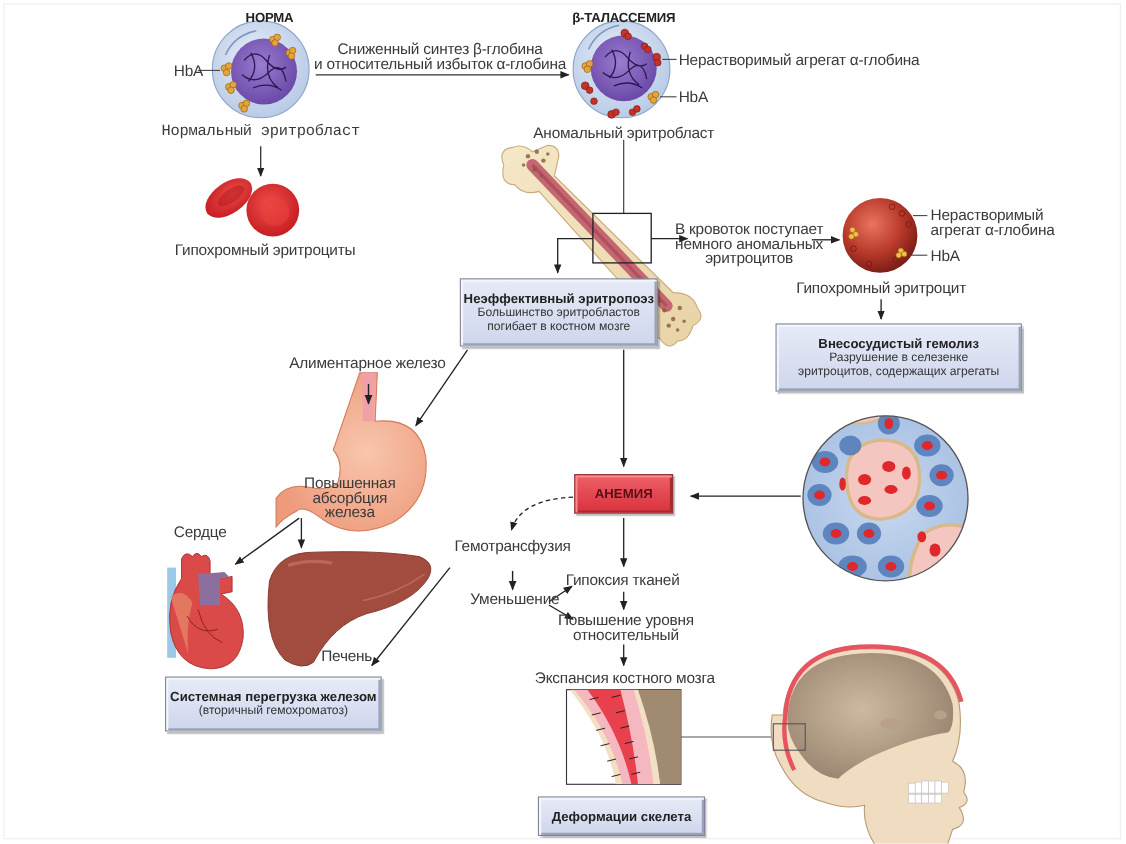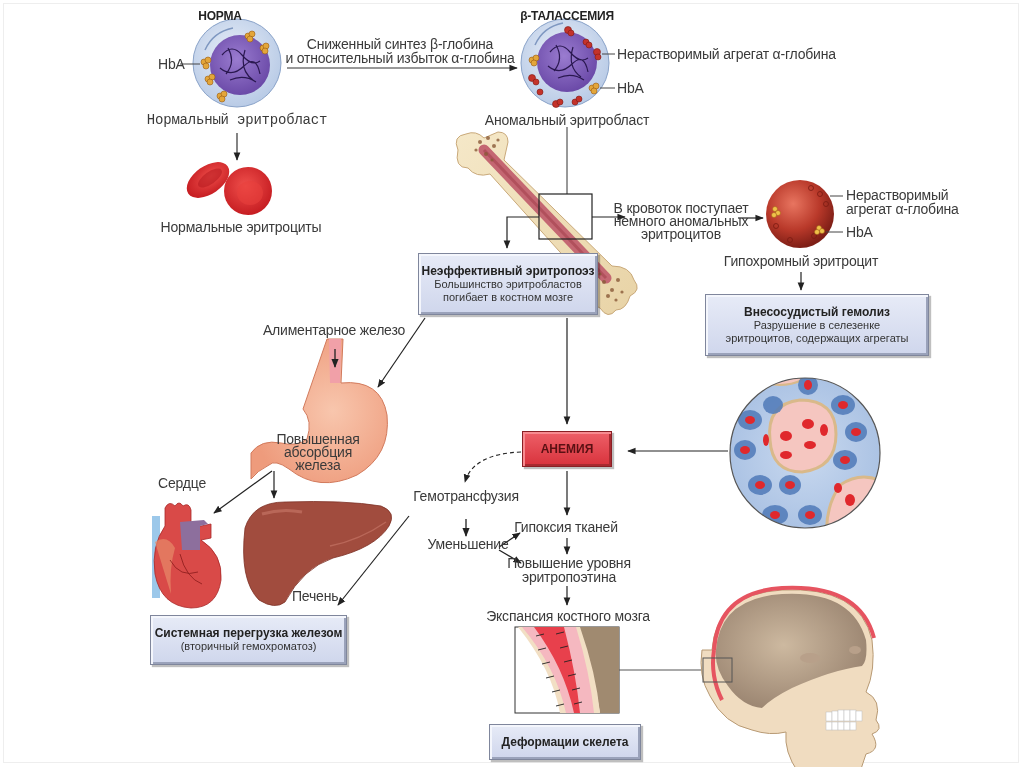--- a/index.html
+++ b/index.html
@@ -312,24 +312,24 @@
       <rect x="826" y="722" width="6" height="8"></rect>
         <rect x="832" y="722" width="6" height="8"></rect>
         <rect x="838" y="722" width="6" height="8"></rect>
         <rect x="844" y="722" width="6" height="8"></rect>
         <rect x="850" y="722" width="6" height="8"></rect>
     </g>
     <rect x="703" y="658" width="29" height="24" fill="none" stroke="#555" stroke-width="1"></rect>
   </g>
 </svg>
 
-<div class="t c h" style="left:220px;top:10px;">НОРМА</div>
+<div class="t c h" style="left:245px;top:10px;">НОРМА</div>
 <div class="t" style="left:158px;top:58px;">HbA</div>
 <div class="t c" style="left:237px;top:114px;font-family:Liberation Mono, monospace;">Нормальный эритробласт</div>
-<div class="t c" style="left:241px;top:221px;">Нормальные эритроциты</div>
+<div class="t c" style="left:241px;top:221px;">Гипохромный эритроциты</div>
 
 <div class="t c" style="left:400px;top:38px;">Сниженный синтез β-глобина</div>
 <div class="t c" style="left:400px;top:52px;">и относительный избыток α-глобина</div>
 
 <div class="t c h" style="left:567px;top:10px;">β-ТАЛАССЕМИЯ</div>
 <div class="t" style="left:617px;top:48px;">Нерастворимый агрегат α-глобина</div>
 <div class="t" style="left:617px;top:82px;">HbA</div>
 <div class="t c" style="left:567px;top:114px;">Аномальный эритробласт</div>
 
 <div class="t c" style="left:681px;top:202px;">В кровоток поступает</div>
@@ -362,21 +362,21 @@
 <div class="t" style="left:292px;top:590px;">Печень</div>
 
 <div class="box box-red" style="left:522px;top:431px;width:90px;height:36px;">
   <b>АНЕМИЯ</b>
 </div>
 
 <div class="t c" style="left:466px;top:490px;">Гемотрансфузия</div>
 <div class="t c" style="left:468px;top:538px;">Уменьшение</div>
 <div class="t c" style="left:566px;top:521px;">Гипоксия тканей</div>
 <div class="t c" style="left:569px;top:557px;">Повышение уровня</div>
-<div class="t c" style="left:569px;top:571px;">эритропоэтина</div>
+<div class="t c" style="left:569px;top:571px;">относительный</div>
 <div class="t c" style="left:568px;top:610px;">Экспансия костного мозга</div>
 
 <div class="box" style="left:150px;top:615px;width:197px;height:50px;">
   <b>Системная перегрузка железом</b>
   <span>(вторичный гемохроматоз)</span>
 </div>
 
 <div class="box" style="left:489px;top:724px;width:152px;height:36px;">
   <b>Деформации скелета</b>
 </div>

